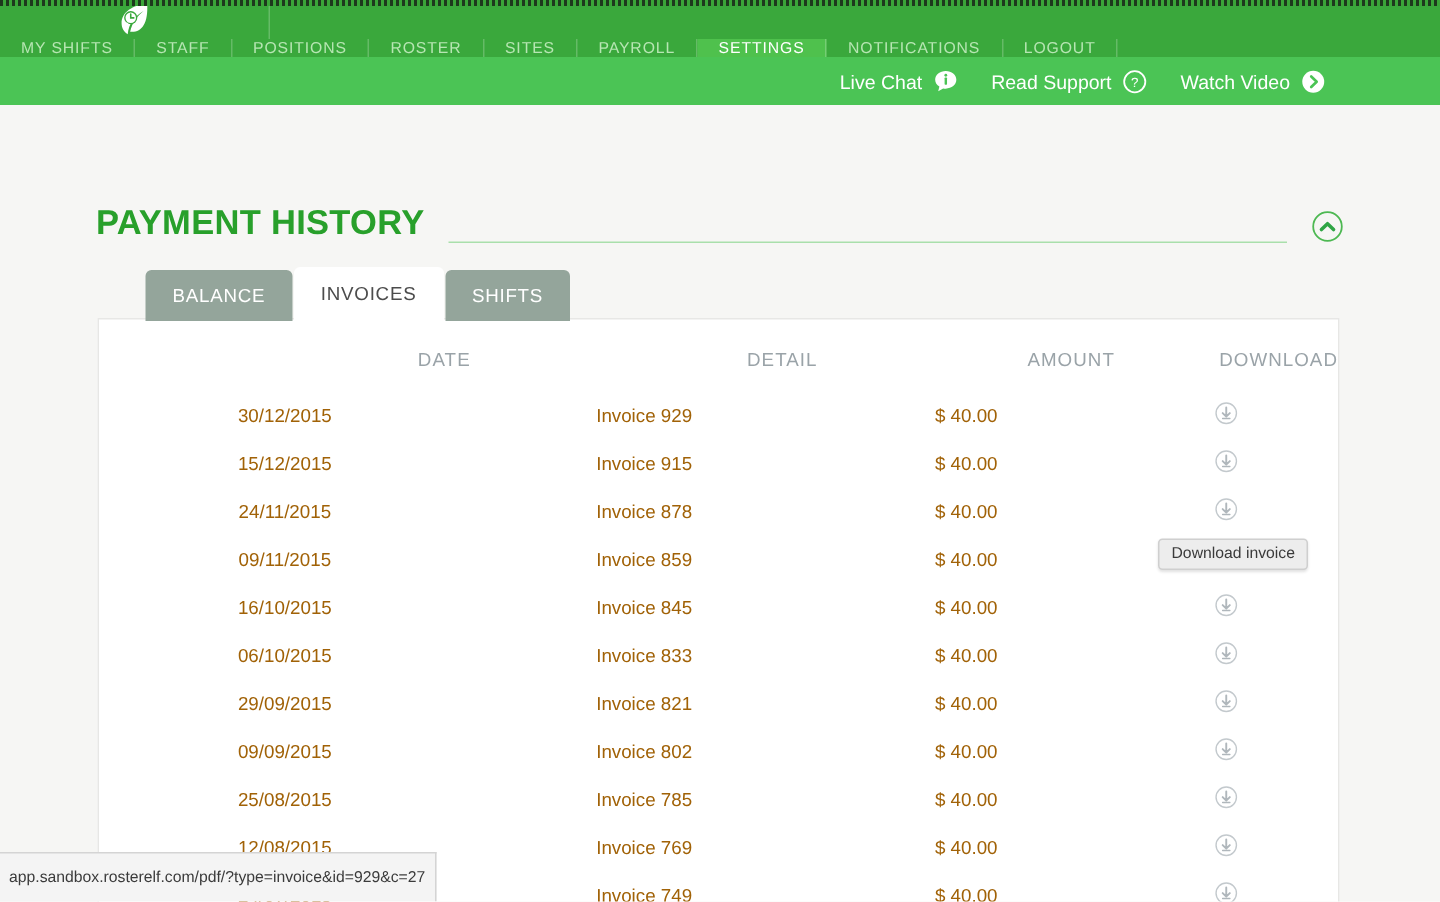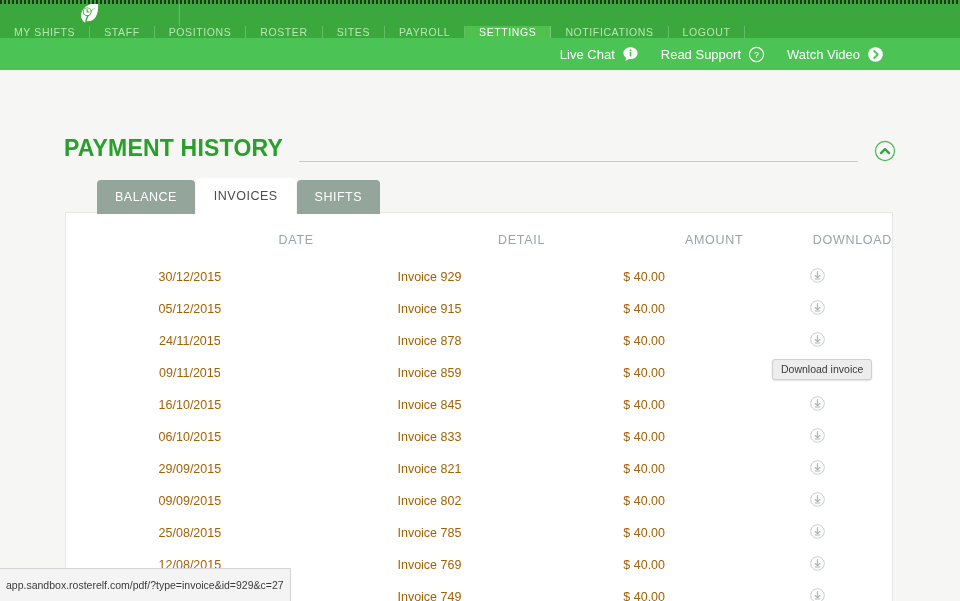--- a/index.html
+++ b/index.html
@@ -337,21 +337,21 @@
             <td>30/12/2015</td>
             <td>Invoice 929</td>
             <td>$ 40.00</td>
             <td><span class="dl-icon"><svg width="17" height="17" viewBox="0 0 20 20">
                   <circle cx="10" cy="10" r="8" fill="none" stroke="#c3c9cd" stroke-width="1.1"></circle>
                   <path d="M10 5.4v7.0M7.2 9.9l2.8 2.8 2.8-2.8" fill="none" stroke="#b0b7bc" stroke-width="1.5" stroke-linecap="round" stroke-linejoin="round"></path>
                   <rect x="6.6" y="13.6" width="6.8" height="1.1" rx="0.5" fill="#b0b7bc"></rect>
                 </svg></span></td>
           </tr>
           <tr>
-            <td>05/12/2015</td>
+            <td>15/12/2015</td>
             <td>Invoice 915</td>
             <td>$ 40.00</td>
             <td><span class="dl-icon"><svg width="17" height="17" viewBox="0 0 20 20">
                   <circle cx="10" cy="10" r="8" fill="none" stroke="#c3c9cd" stroke-width="1.1"></circle>
                   <path d="M10 5.4v7.0M7.2 9.9l2.8 2.8 2.8-2.8" fill="none" stroke="#b0b7bc" stroke-width="1.5" stroke-linecap="round" stroke-linejoin="round"></path>
                   <rect x="6.6" y="13.6" width="6.8" height="1.1" rx="0.5" fill="#b0b7bc"></rect>
                 </svg></span></td>
           </tr>
           <tr>
             <td>24/11/2015</td>

